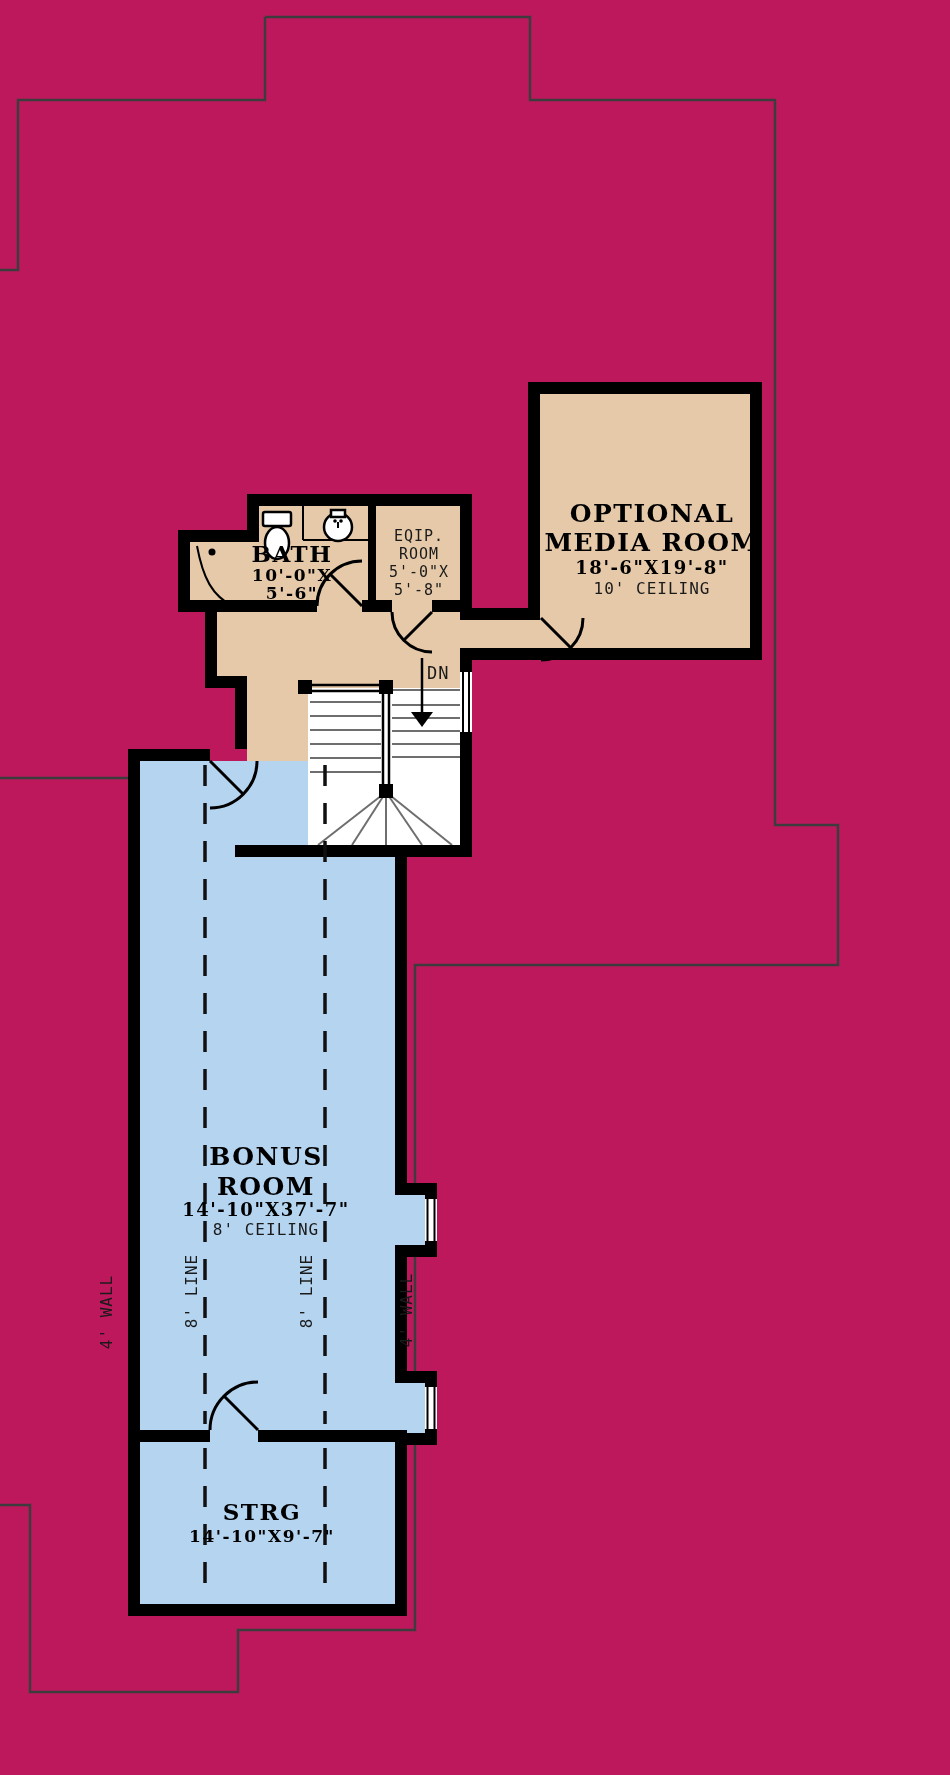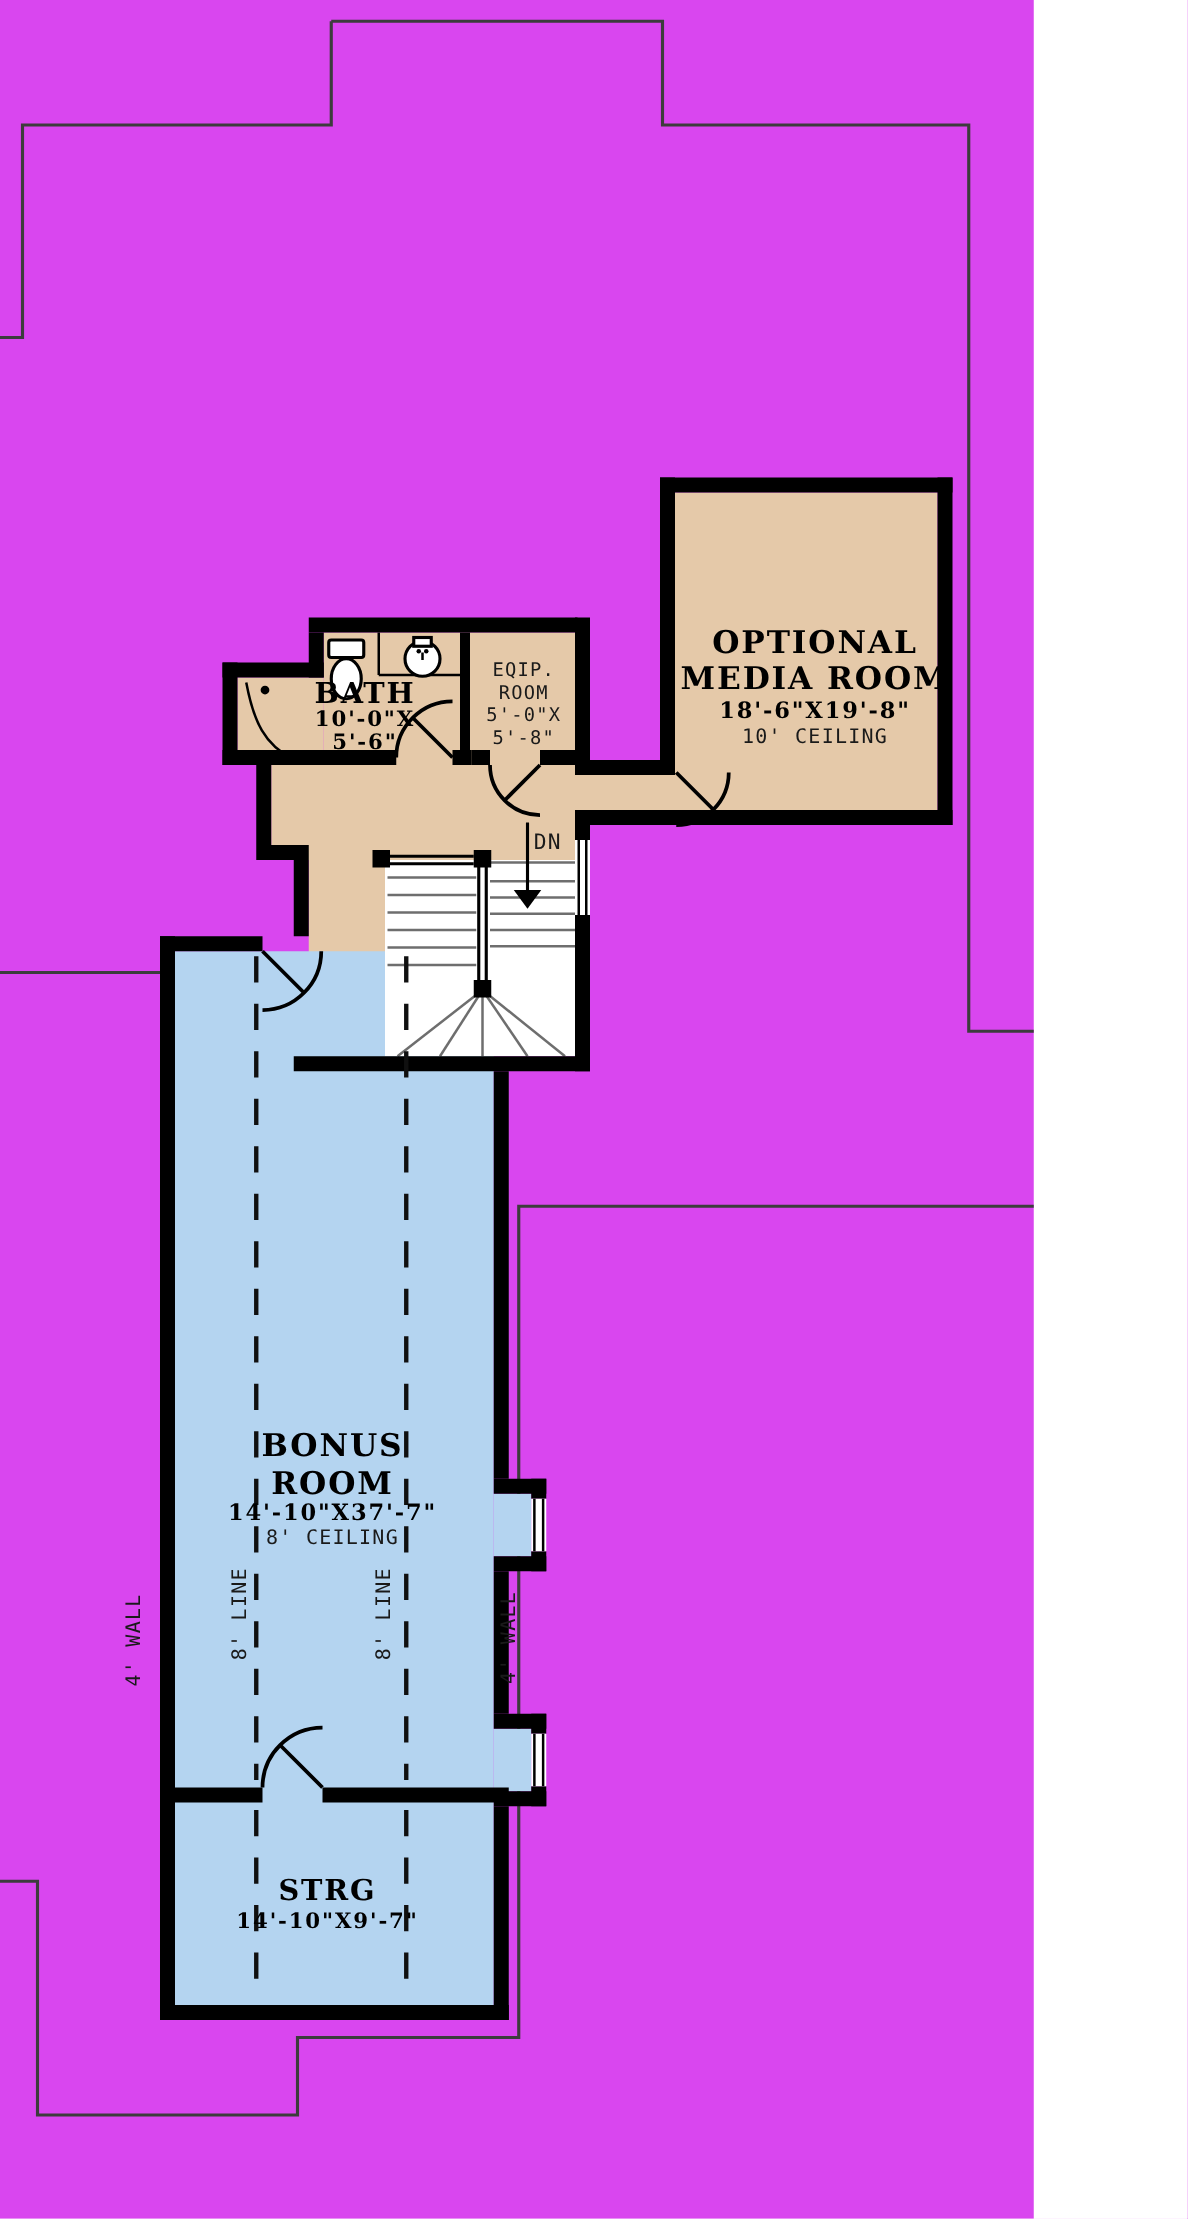--- a/index.html
+++ b/index.html
@@ -1,16 +1,16 @@
 <!DOCTYPE html>
 <html style="--tan: #e5c9a9; --blue: #b4d4f0; --wall: #000000; --outline: #3c3c3c;"><head>
 <meta charset="utf-8">
 <style>
   html,body{margin:0;padding:0;background:#ffffff;}
-  .page{position:relative;width:827px;height:1775px;background:#d946ef;overflow:hidden;
+  .page{position:relative;width:950px;height:1775px;background:#be185d;overflow:hidden;
         font-family:"Liberation Sans",sans-serif;}
   svg{position:absolute;left:0;top:0;}
   .wall{fill:var(--wall,#000000);}
   .tan{fill:var(--tan,#e5c9a9);}
   .blue{fill:var(--blue,#b4d4f0);}
   .whitefill{fill:#ffffff;}
   .thin{stroke:var(--outline,#3c3c3c);stroke-width:2.5;fill:none;}
   .tread{stroke:#6e6e6e;stroke-width:2;fill:none;}
   .rail{stroke:#000;stroke-width:2.5;fill:none;}
   .door{stroke:#000;stroke-width:3;fill:none;}

